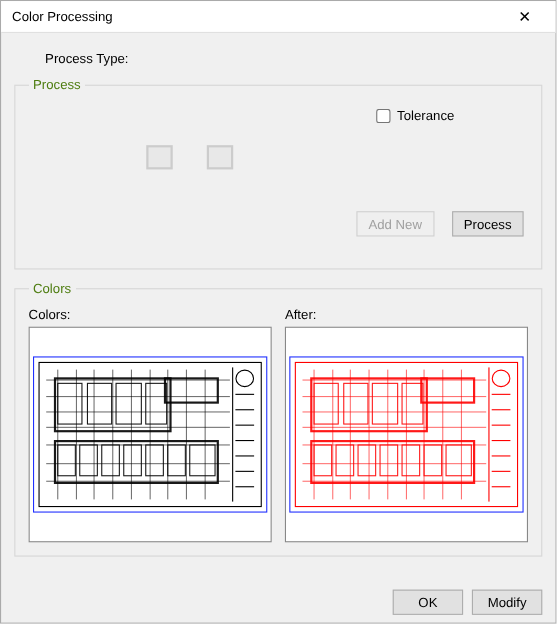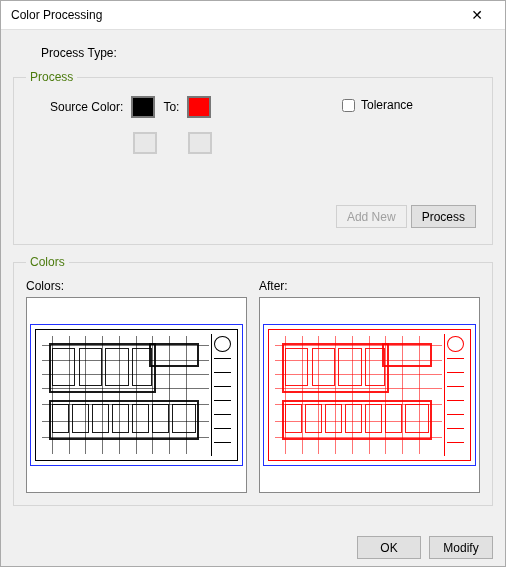--- a/index.html
+++ b/index.html
@@ -101,23 +101,23 @@
     align-items: center;
     gap: 6px;
   }
   input[type="checkbox"] {
     width: 13px; height: 13px;
     margin: 0;
   }
   .btn-row {
     position: absolute;
     right: 4px;
-    bottom: 4px;
-    display: flex;
-    gap: 4px;
+    bottom: 17px;
+    display: flex;
+    gap: 16px;
     align-items: center;
   }
   button.win {
     height: 23px;
     min-width: 64px;
     padding: 0 10px;
     border: 1px solid #adadad;
     background: #e1e1e1;
     font-size: 12px;
     font-family: inherit;
@@ -209,26 +209,20 @@
   <div class="content">
 
     <div class="row-type">
       <span class="label-right">Process Type:</span>
     </div>
 
     <fieldset>
       <legend>Process</legend>
       <div class="process-body">
 
-        <div class="color-row">
-          <span>Source Color:</span>
-          <span class="swatch black"></span>
-          <span>To:</span>
-          <span class="swatch red"></span>
-        </div>
 
         <div class="swatch-row2">
           <span class="swatch fade"></span>
           <span class="swatch fade"></span>
         </div>
 
         <div class="tolerance">
           <input type="checkbox" style="">
           <span>Tolerance</span>
         </div>

